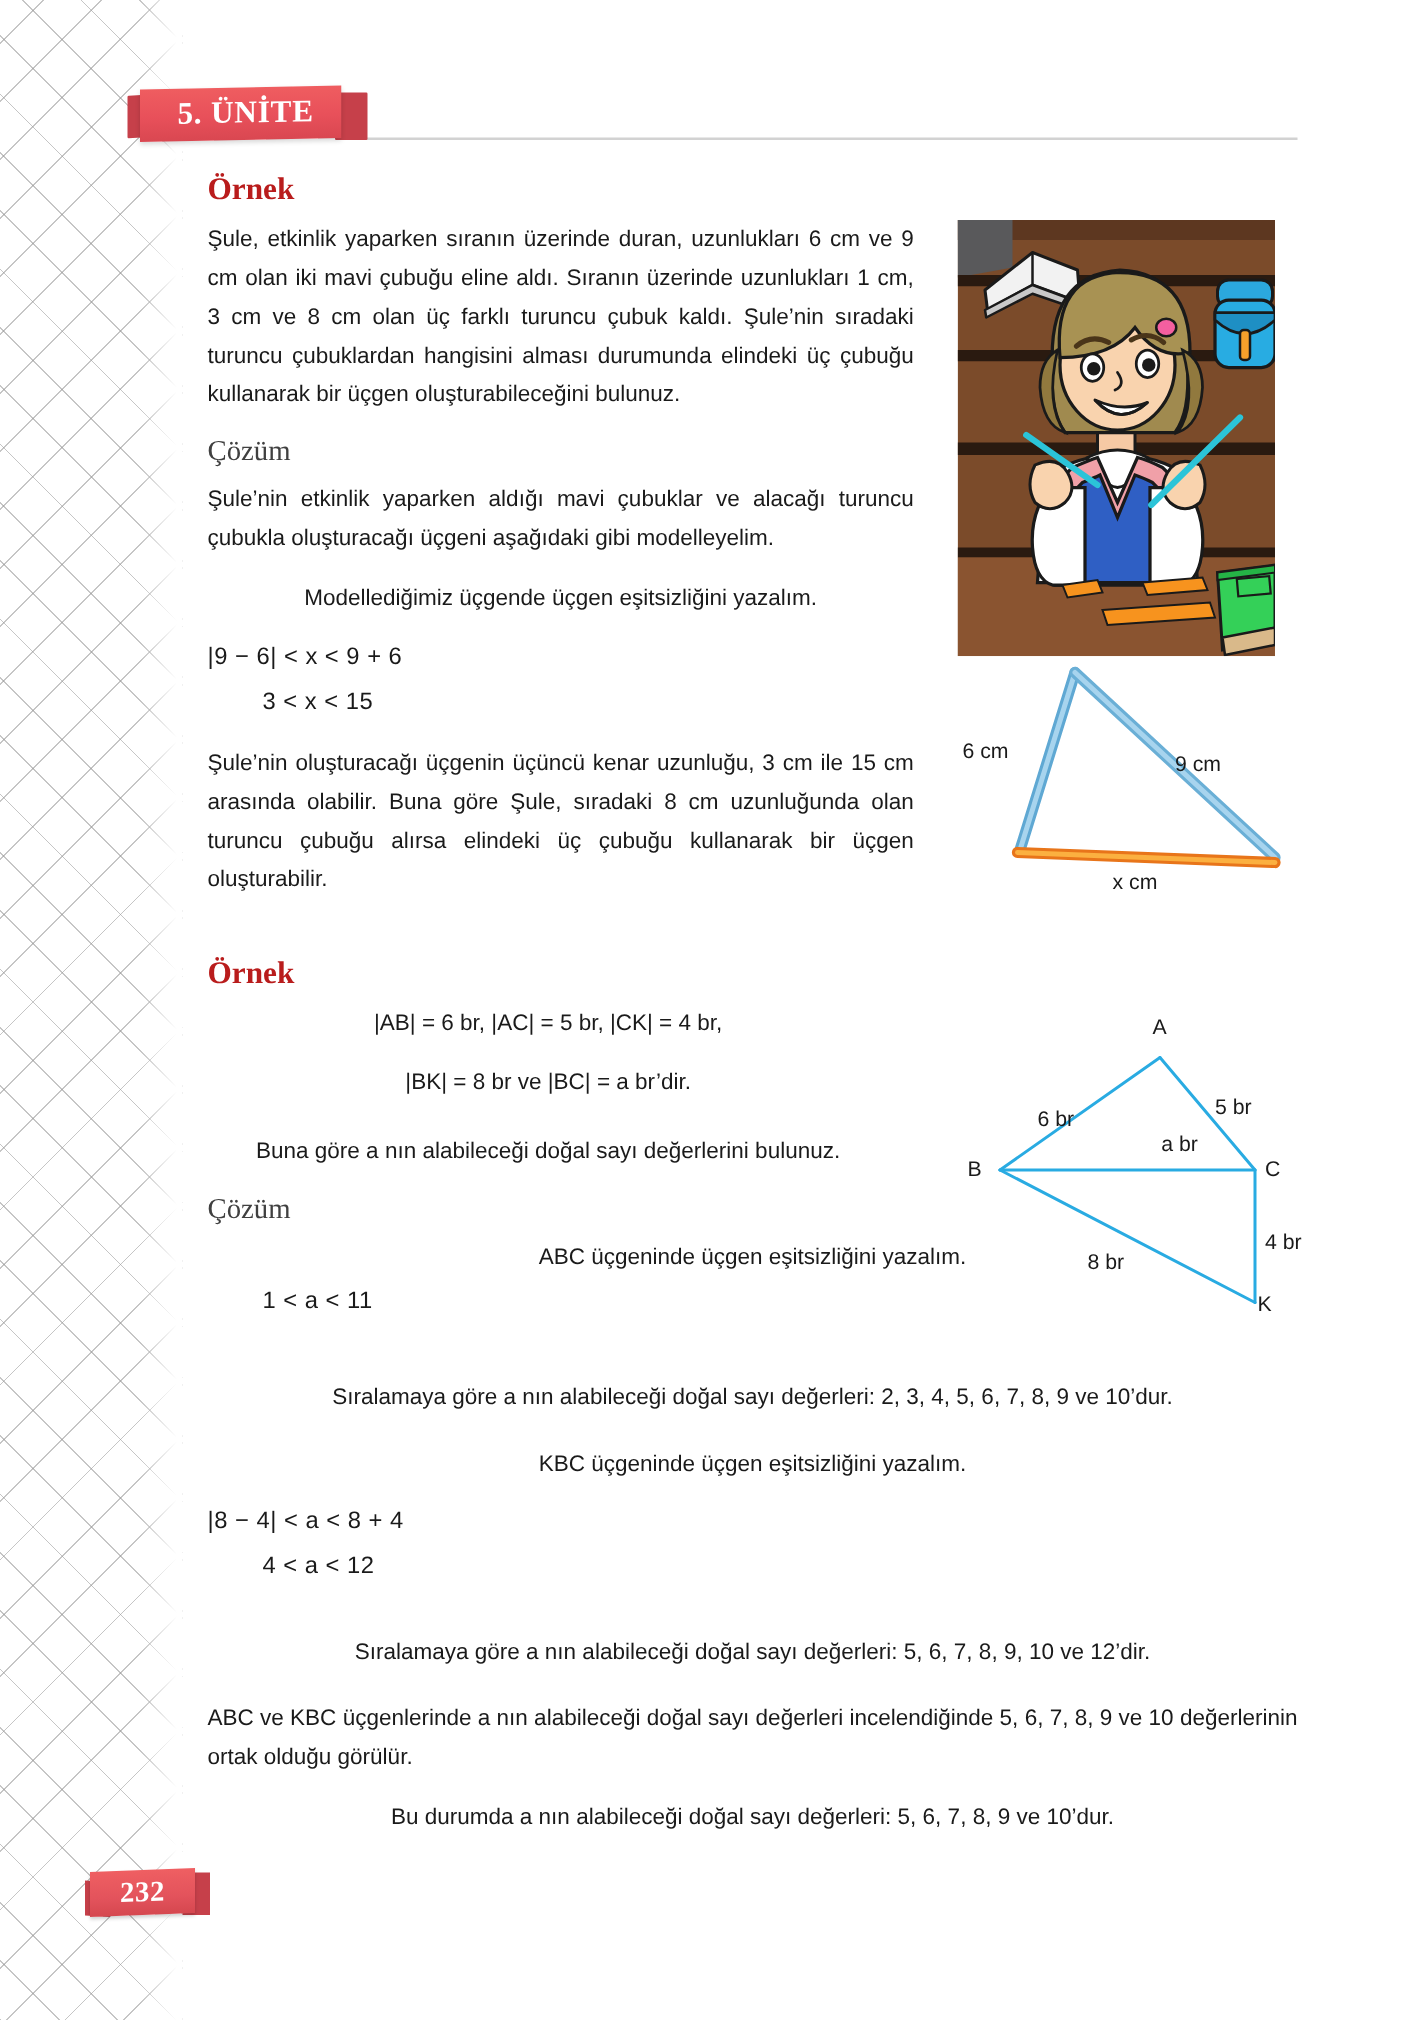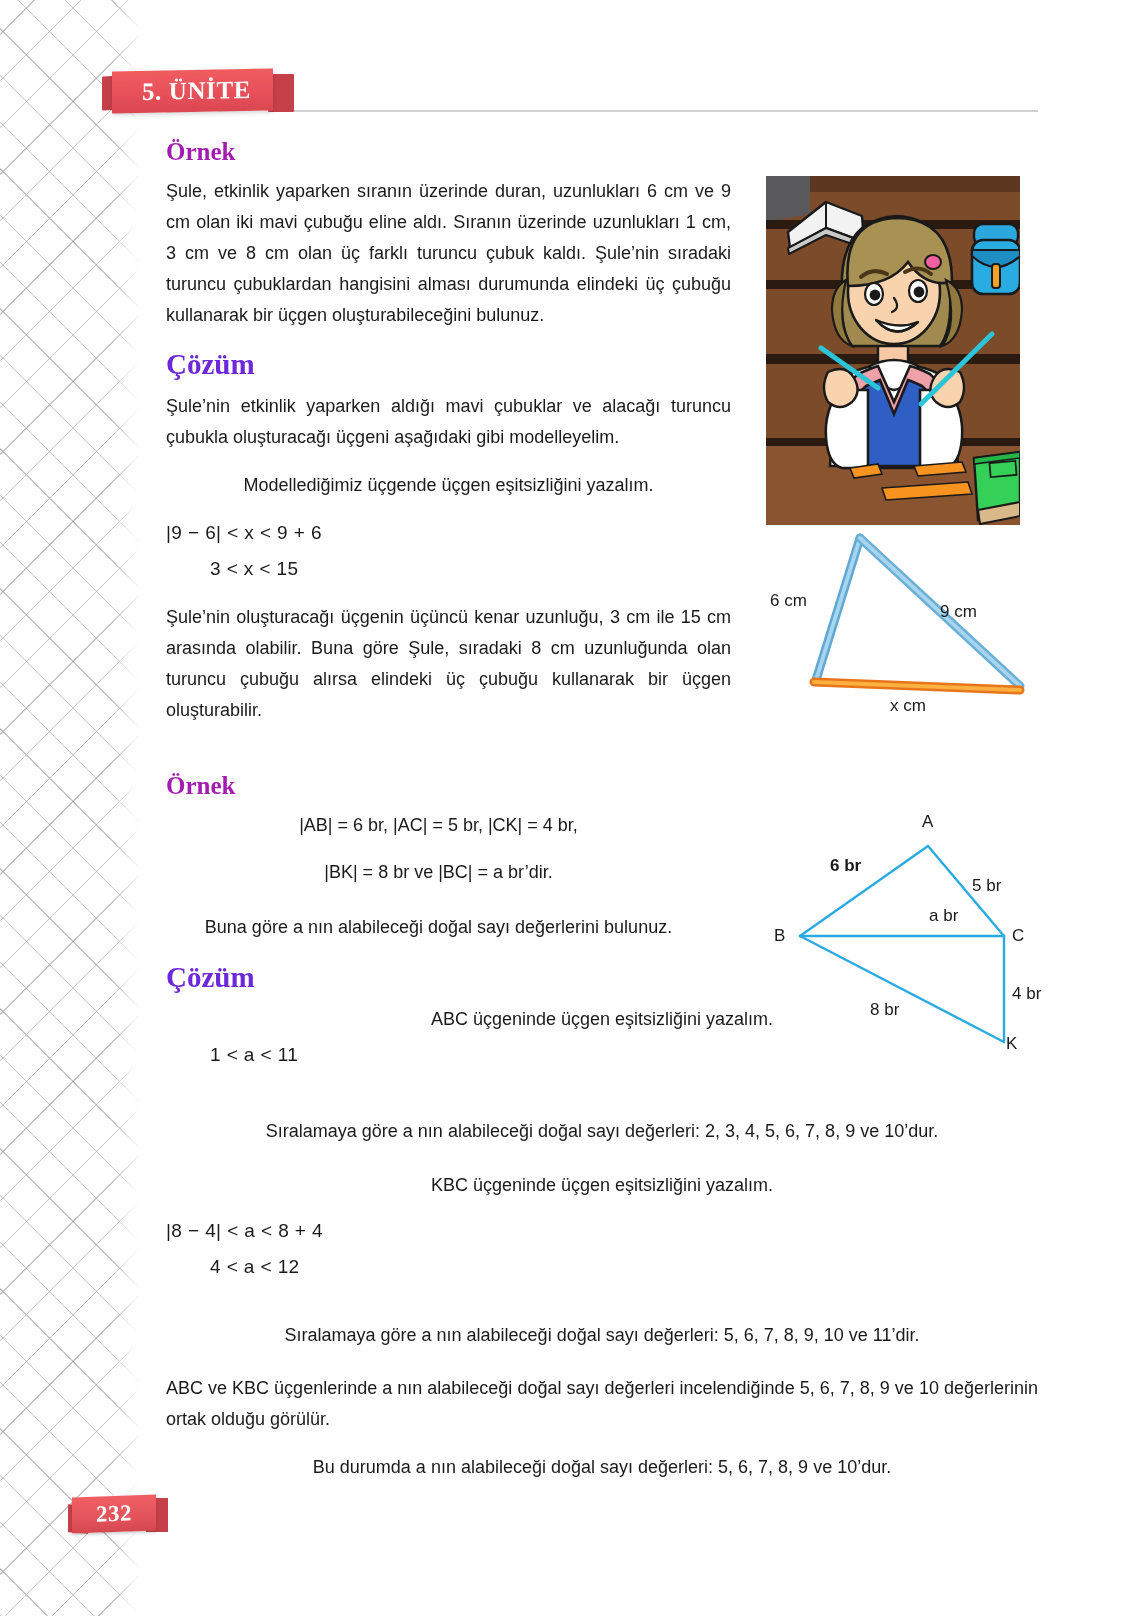--- a/index.html
+++ b/index.html
@@ -93,31 +93,31 @@
   
   #content {
     position: absolute;
     left: 166px;
     top: 138px;
     width: 872px;
     z-index: 5;
   }
 
   .heading-ornek {
-    color: #a21caf;
+    color: #b91c1c;
     font-family: "Liberation Serif", serif;
     font-weight: bold;
     font-size: 25px;
     margin: 0 0 10px 0;
   }
   .heading-cozum {
-    color: #6d28d9;
+    color: #404040;
     font-family: "Liberation Serif", serif;
-    font-weight: bold;
-    font-size: 29px;
+    font-weight: normal;
+    font-size: 23px;
     margin: 0 0 10px 0;
   }
   p.body {
     margin: 0 0 17px 0;
     font-size: 18px;
     line-height: 31px;
     text-align: justify;
   }
   p.body.nojust { text-align: center; }
   .eq {
@@ -228,21 +228,21 @@
 
   <h3 class="heading-cozum">Çözüm</h3>
   <p class="body nojust" style="margin-bottom:5px;">ABC üçgeninde üçgen eşitsizliğini yazalım.</p>
   <div class="eq indent" style="margin-bottom:46px;">1 &lt; a &lt; 11</div>
 
   <p class="body nojust" style="margin-bottom:23px;">Sıralamaya göre a nın alabileceği doğal sayı değerleri: 2, 3, 4, 5, 6, 7, 8, 9 ve 10’dur.</p>
   <p class="body nojust" style="margin-bottom:15px;">KBC üçgeninde üçgen eşitsizliğini yazalım.</p>
   <div class="eq">|8 − 4| &lt; a &lt; 8 + 4</div>
   <div class="eq indent" style="margin-bottom:38px;">4 &lt; a &lt; 12</div>
 
-  <p class="body nojust" style="margin-bottom:22px;">Sıralamaya göre a nın alabileceği doğal sayı değerleri: 5, 6, 7, 8, 9, 10 ve 11’dir.</p>
+  <p class="body nojust" style="margin-bottom:22px;">Sıralamaya göre a nın alabileceği doğal sayı değerleri: 5, 6, 7, 8, 9, 10 ve 12’dir.</p>
   <p class="body" style="">ABC ve KBC üçgenlerinde a nın alabileceği doğal sayı değerleri incelendiğinde 5, 6, 7, 8, 9 ve 10 değerlerinin ortak olduğu görülür.</p>
   <p class="body nojust">Bu durumda a nın alabileceği doğal sayı değerleri: 5, 6, 7, 8, 9 ve 10’dur.</p>
 </div>
 
 <div id="classroom">
   <svg width="254" height="349" viewBox="0 0 254 349">
     <defs>
       <clipPath id="clipFrame">
           <rect x="0" y="0" width="254" height="349"></rect>
         </clipPath>
@@ -377,21 +377,21 @@
 
       <line x1="262" y1="148" x2="262" y2="254"></line>
 
       <line x1="58" y1="148" x2="262" y2="254"></line>
     </g>
   </svg>
   <div class="fig-label" style="left:180px; top:24px;">A</div>
   <div class="fig-label" style="left:32px; top:138px;">B</div>
   <div class="fig-label" style="left:270px; top:138px;">C</div>
   <div class="fig-label" style="left:264px; top:246px;">K</div>
-  <div class="fig-label" style="left:88px; top:68px;font-weight:bold;">6 br</div>
+  <div class="fig-label" style="left:88px; top:98px;">6 br</div>
   <div class="fig-label" style="left:230px; top:88px;">5 br</div>
   <div class="fig-label" style="left:152px; top:118px;margin-left:35px;">a br</div>
   <div class="fig-label" style="left:270px; top:196px;">4 br</div>
   <div class="fig-label" style="left:128px; top:212px;">8 br</div>
 </div>
 
 <div id="pagenum">
   <div class="tail"></div>
   <div class="tail2"></div>
   <div class="plate">

